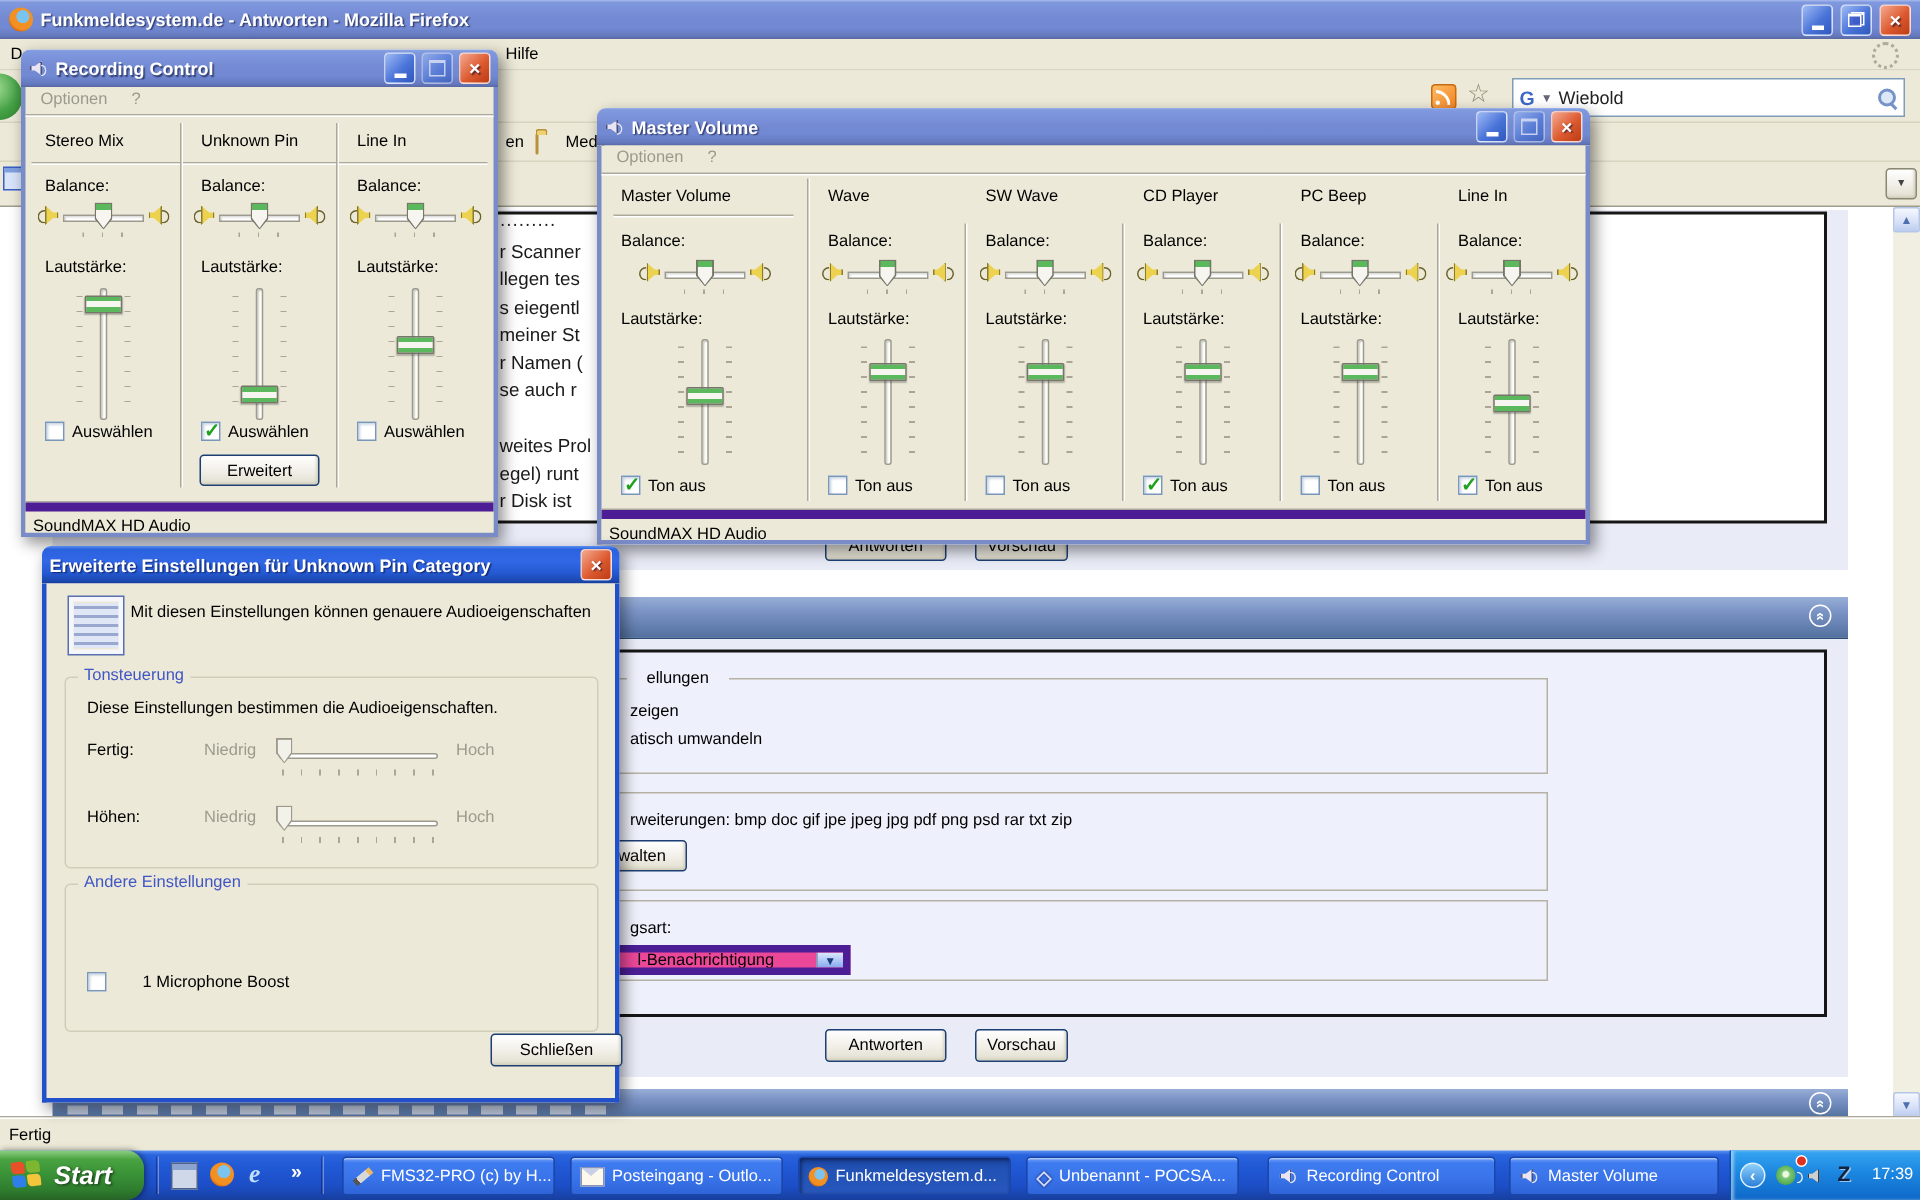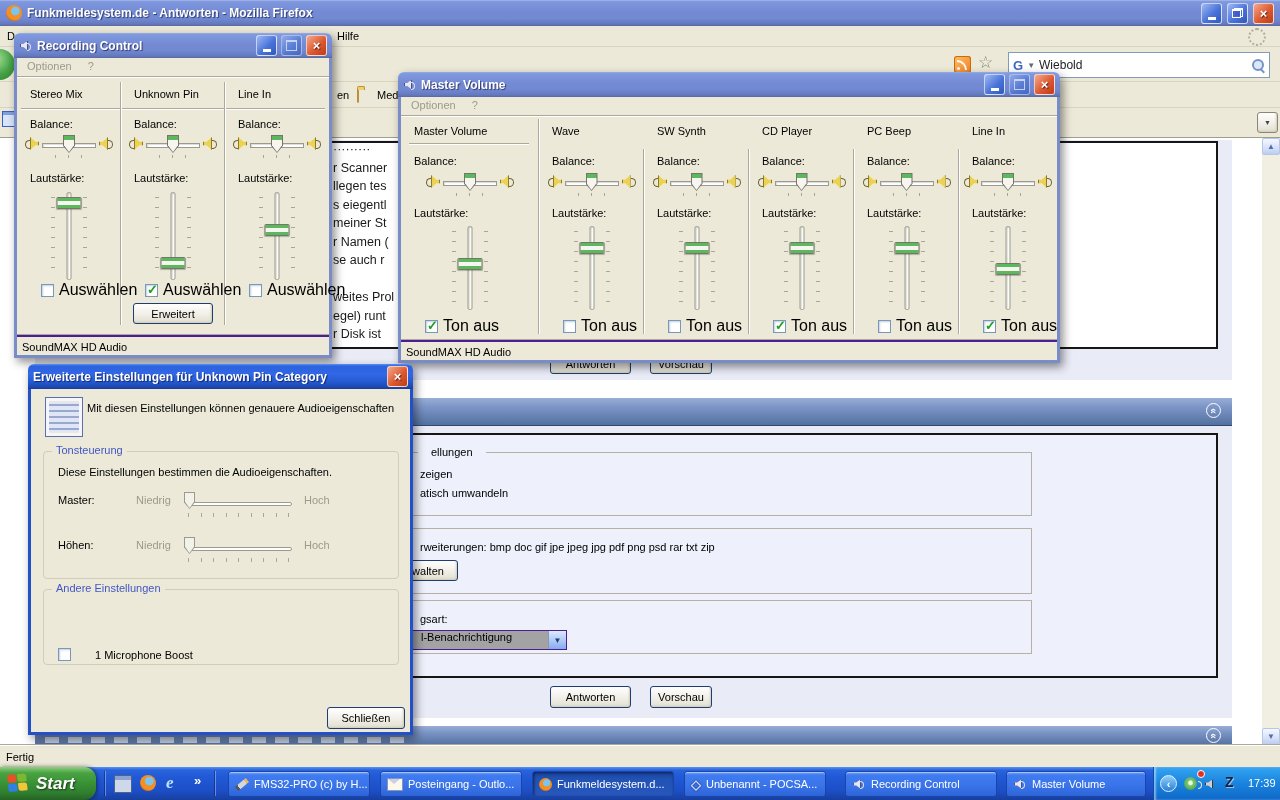--- a/index.html
+++ b/index.html
@@ -26,21 +26,21 @@
   .g-restore::before{content:"";position:absolute;right:0;top:0;width:7px;height:6px;border:1px solid #fff;border-top-width:2px}
   .g-restore::after{content:"";position:absolute;left:0;bottom:0;width:7px;height:6px;border:1px solid #fff;border-top-width:2px;background:rgba(60,90,200,.9)}
   .frame{position:relative;background:#ece9d8;box-sizing:border-box}
   .fr-inactive{border:3px solid #7a8cc8;border-top:none}
   .fr-active{border:3px solid #2250c8;border-top:none}
 
   .mbar{height:18px;display:flex;gap:16px;padding:2px 10px 0;font-size:11px;color:#9c9a8c;box-sizing:border-box}
   .etch{border-top:1px solid #aca89c;border-bottom:1px solid #fff;height:0}
   .vsep{position:absolute;width:0;border-left:1px solid #aca89c;border-right:1px solid #fff}
   .statusbar{position:absolute;left:0;right:0;bottom:0;height:20px;font-size:11px;
-             padding:4px 5px 0;box-sizing:border-box;border-top:2px solid #4c1d95;
+             padding:4px 5px 0;box-sizing:border-box;border-top:6px solid #4c1d95;
              box-shadow:0 -1px 0 #aca89c;background:#ece9d8;white-space:nowrap}
 
   
   .chan{position:absolute;top:0;height:100%}
   .chead{position:absolute;top:30px;left:13px;font-size:11px;white-space:nowrap}
   .blabel{position:absolute;left:13px;font-size:11px}
   .vlabel{position:absolute;left:13px;font-size:11px}
   .bal{position:absolute;left:50%;transform:translateX(-50%);width:90px;height:28px}
   .spk{position:absolute;top:4px;width:15px;height:15px}
   .spk.l{left:0;transform:scaleX(-1)}
@@ -63,21 +63,21 @@
   .vsl .tk{position:absolute;top:5px;bottom:5px;width:4px;
            background-image:repeating-linear-gradient(180deg,#a9a695 0 1px,transparent 1px 10px)}
   .vsl .tk.l{left:10px}.vsl .tk.r{right:10px}
   .vsl .tr{position:absolute;left:50%;transform:translateX(-50%);top:0;bottom:0;width:3px;
            background:#fdfdf9;border:1px solid #9c9a8c;border-radius:2px;
            box-shadow:inset 1px 1px 1px rgba(0,0,0,.2)}
   .vthumb{position:absolute;left:50%;transform:translateX(-50%);width:25px;height:12px;
           border:1px solid #75756a;border-radius:1px;box-sizing:border-box;
           background:linear-gradient(180deg,#5cb85c 0 3px,#f6f5ef 3px calc(100% - 3px),#5cb85c calc(100% - 3px));
           box-shadow:0 1px 1px rgba(0,0,0,.25)}
-  .cbrow{position:absolute;left:24px;display:flex;gap:5px;align-items:center;font-size:16px;white-space:nowrap}
+  .cbrow{position:absolute;left:13px;display:flex;gap:5px;align-items:center;font-size:11px;white-space:nowrap}
   .cb{position:relative;width:13px;height:13px;background:#fff;border:1px solid #7a96b8;
       box-shadow:inset 1px 1px 2px #c2d0de;flex:none;box-sizing:border-box}
   .cb.checked::after{content:"\2713";position:absolute;left:1px;top:-3px;font-size:13px;font-weight:bold;color:#1ea11e}
 
   .xbtn{display:flex;align-items:center;justify-content:center;box-sizing:border-box;
         background:linear-gradient(180deg,#ffffff,#f2f0e9 50%,#e2dfd0);
         border:1px solid #1d3f74;border-radius:3px;font-size:11px;color:#000;
         box-shadow:inset -1px -1px 2px #cfccb8}
 
   
@@ -113,22 +113,22 @@
   .folder{position:relative;width:15px;height:11px;background:linear-gradient(#f8df8f,#e8bf4f);
         border:1px solid #b8923a;border-radius:1px}
   .folder::before{content:"";position:absolute;left:-1px;top:-4px;width:6px;height:3px;
         background:#f0cf6f;border:1px solid #b8923a;border-bottom:none;border-radius:2px 2px 0 0}
 
   
   .pgbar{background:linear-gradient(180deg,#98aed6 0%,#7b94c6 35%,#53719f 100%);border-bottom:1px solid #2c4a78}
   .chevcircle{width:15px;height:15px;border:1px solid #fff;border-radius:50%;color:#fff;
         display:flex;align-items:center;justify-content:center;font-size:10px;font-weight:bold;box-sizing:border-box}
   .chevcircle span{transform:rotate(90deg);letter-spacing:-1px;margin-top:-1px}
-  .sel{position:absolute;background:#a3a3a3;border:1px solid #4c1d95;box-sizing:border-box;
-        display:flex;align-items:flex-start;font-size:11px;overflow:hidden;white-space:nowrap}
+  .sel{position:absolute;background:#ec4899;border:5px solid #4c1d95;box-sizing:border-box;
+        display:flex;align-items:center;font-size:11px;overflow:hidden;white-space:nowrap}
   .selarrow{margin-left:auto;width:17px;align-self:stretch;border-left:1px solid #7f9db9;
         background:linear-gradient(180deg,#dce9fd,#aac4f6 60%,#86a9ee);
         display:flex;align-items:center;justify-content:center;color:#1b3f77;font-size:8px}
   .sb-btn{position:absolute;left:0;width:18px;height:17px;box-sizing:border-box;border:1px solid #b5c7e8;border-radius:2px;
         background:linear-gradient(180deg,#f6f8ff,#d7e0f7 60%,#bccdf0);display:flex;align-items:center;justify-content:center;
         color:#4d6fae;font-size:8px}
 
   
   .taskbar{position:absolute;left:0;top:767px;width:1280px;height:33px;z-index:90;
         background:linear-gradient(180deg,#5a93f5 0%,#2a64dd 9%,#2159d6 30%,#1c4ec6 72%,#173f9e 100%)}
@@ -434,21 +434,21 @@
           <div class="tk r"></div>
         <div class="vthumb" style="top: 16px;"></div>
       </div>
       <div class="cbrow" style="top:220px">
         <span class="cb"></span>
         <span>Ton aus</span>
       </div>
     </div>
 
     <div class="chan" style="left:243px;width:105px">
-      <div class="chead" style="top:28px">SW Synth</div>
+      <div class="chead" style="top:28px">SW Wave</div>
       <div class="blabel" style="top:58px">Balance:</div>
       <div class="bal" style="top:73px">
         <span class="spk l"></span>
         <div class="btrack"></div>
         <div class="bthumb"></div>
         <span class="spk r"></span>
         <div class="bticks"></div>
       </div>
       <div class="vlabel" style="top:110px">Lautstärke:</div>
       <div class="vsl" style="top:129px;height:84px">
@@ -547,44 +547,44 @@
           box-shadow:inset 0 0 0 3px #f4f6fc, inset 8px 0 0 -6px #8496c8;
           background-image:repeating-linear-gradient(180deg,#9aa8d0 0 2px,transparent 2px 6px);background-clip:content-box;padding:4px 3px"></span>
     <div class="abs" style="left:56px;top:12px;line-height:15px">
       <div>Mit diesen Einstellungen können genauere Audioeigenschaften</div>
     </div>
 
     <div class="grp" style="left:12px;top:62px;width:356px;height:128px">
       <span class="lg">Tonsteuerung</span>
       <span class="abs" style="left:14px;top:14px">Diese Einstellungen bestimmen die Audioeigenschaften.</span>
 
-      <span class="abs" style="left:14px;top:42px">Master:</span>
+      <span class="abs" style="left:14px;top:42px">Fertig:</span>
       <span class="abs gray" style="left:92px;top:42px">Niedrig</span>
       <div class="dtrack" style="left:142px;top:50px;width:104px"></div>
       <div class="dthumb" style="left:140px;top:40px"></div>
       <div class="dticks" style="left:144px;top:61px;width:102px"></div>
       <span class="abs gray" style="left:260px;top:42px">Hoch</span>
 
       <span class="abs" style="left:14px;top:87px">Höhen:</span>
       <span class="abs gray" style="left:92px;top:87px">Niedrig</span>
       <div class="dtrack" style="left:142px;top:95px;width:104px"></div>
       <div class="dthumb" style="left:140px;top:85px"></div>
       <div class="dticks" style="left:144px;top:106px;width:102px"></div>
       <span class="abs gray" style="left:260px;top:87px">Hoch</span>
     </div>
 
-    <div class="grp" style="left:12px;top:200px;width:356px;height:76px">
+    <div class="grp" style="left:12px;top:200px;width:356px;height:99px">
       <span class="lg">Andere Einstellungen</span>
       <div class="abs" style="left:14px;top:58px;display:flex;gap:24px;align-items:center">
         <span class="cb"></span>
         <span>1 Microphone Boost</span>
       </div>
     </div>
 
-    <div class="xbtn abs" style="left:296px;top:318px;width:78px;height:22px">Schließen</div>
+    <div class="xbtn abs" style="left:296px;top:300px;width:88px;height:22px">Schließen</div>
   </div>
 </div>
 
 <div class="taskbar">
   <div class="startbtn">
     <span class="flag">
       <i style="background:#e8502a"></i>
         <i style="background:#7db72f"></i>
         <i style="background:#2f7fe8"></i>
         <i style="background:#f3c53a"></i>

